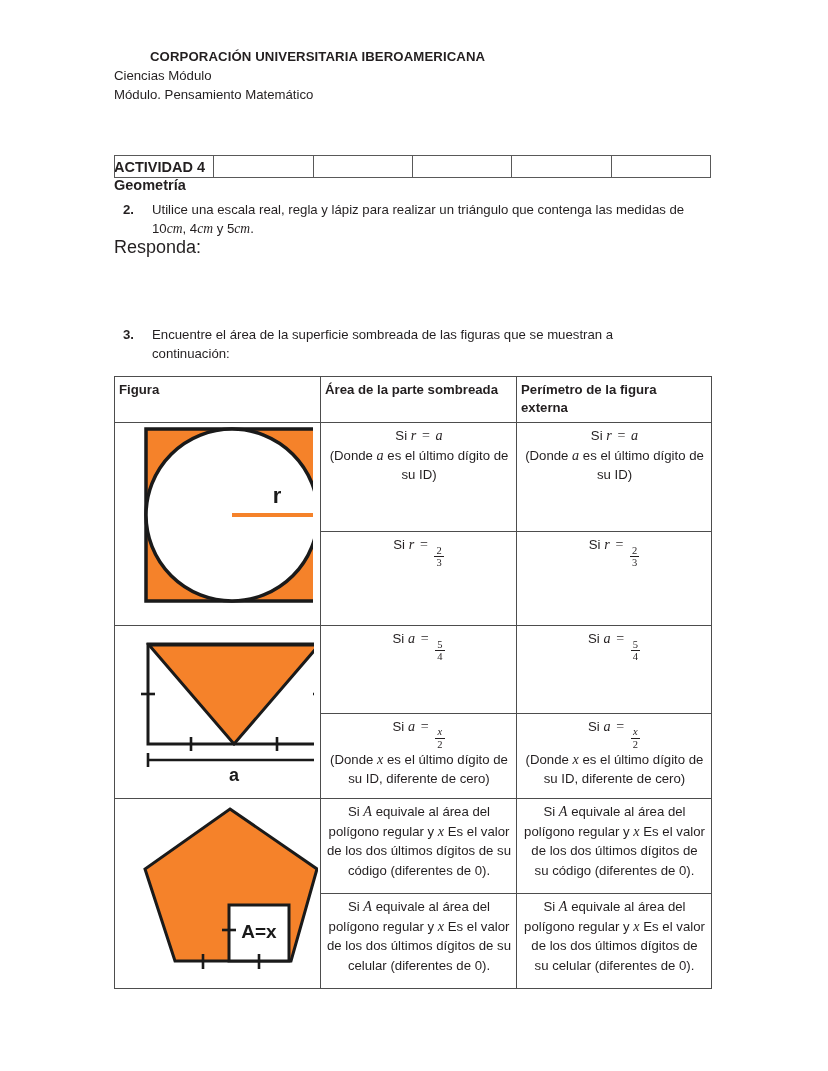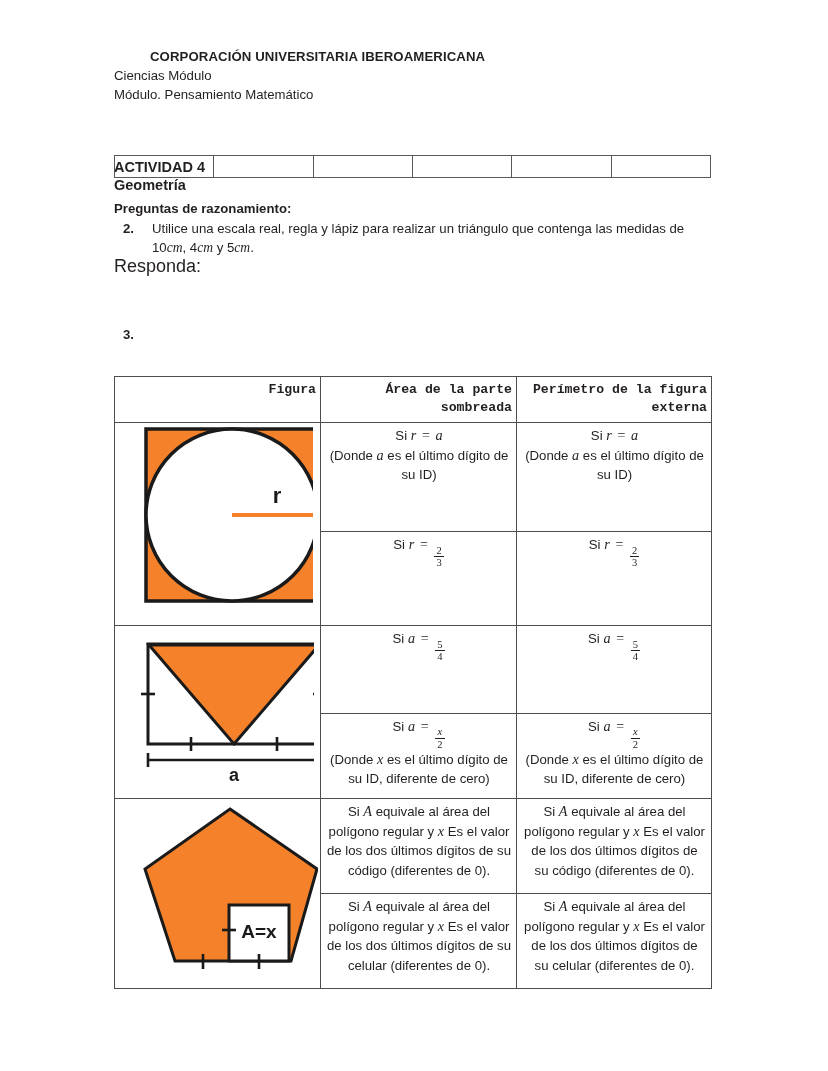--- a/index.html
+++ b/index.html
@@ -119,24 +119,23 @@
     table-layout: fixed;
   }
   .fig-table td, .fig-table th {
     border: 1.1px solid #4d4d4d;
     vertical-align: top;
     padding: 0;
   }
   .fig-table th {
     font-size: 13.2px;
     font-weight: bold;
-    text-align: right;
+    text-align: left;
     padding: 4px 4px 5px 4px;
     line-height: 18px;
-    font-family: Liberation Mono, monospace;
   }
   .cell-txt {
     font-size: 13.2px;
     line-height: 19.5px;
     padding: 3px 5px 4px 6px;
     text-align: center;
   }
   .cell-txt .it {
     font-family: "Liberation Serif", serif;
     font-style: italic;
@@ -190,37 +189,37 @@
       <td></td>
       <td></td>
       <td></td>
       <td></td>
       <td></td>
     </tr>
   </tbody>
     </table>
 
   <div class="q-block">
-    <div class="q-heading">Preguntas de razonamiento:</div>
 
     <div class="q-num-row">
       <div class="q-num">2.</div>
       <div class="q-body">
         <span>Utilice una escala real, regla y lápiz para realizar un triángulo que contenga las medidas de</span>
         <br>
         <span>10</span><span class="it">cm</span><span>, </span><span>4</span><span class="it">cm</span><span> y </span><span>5</span><span class="it">cm</span><span>.</span>
       </div>
     </div>
 
     <div class="plain-line">Responda:</div>
   </div>
 
   <div class="q3-block">
     <div class="q-num-row">
       <div class="q-num">3.</div>
+      <div class="q-body" style="width:500px">Encuentre el área de la superficie sombreada de las figuras que se muestran a continuación:</div>
     </div>
   </div>
 
   <table class="fig-table">
     <colgroup>
       <col style="width:206px">
       <col style="width:196px">
       <col style="width:195px">
     </colgroup>
 

